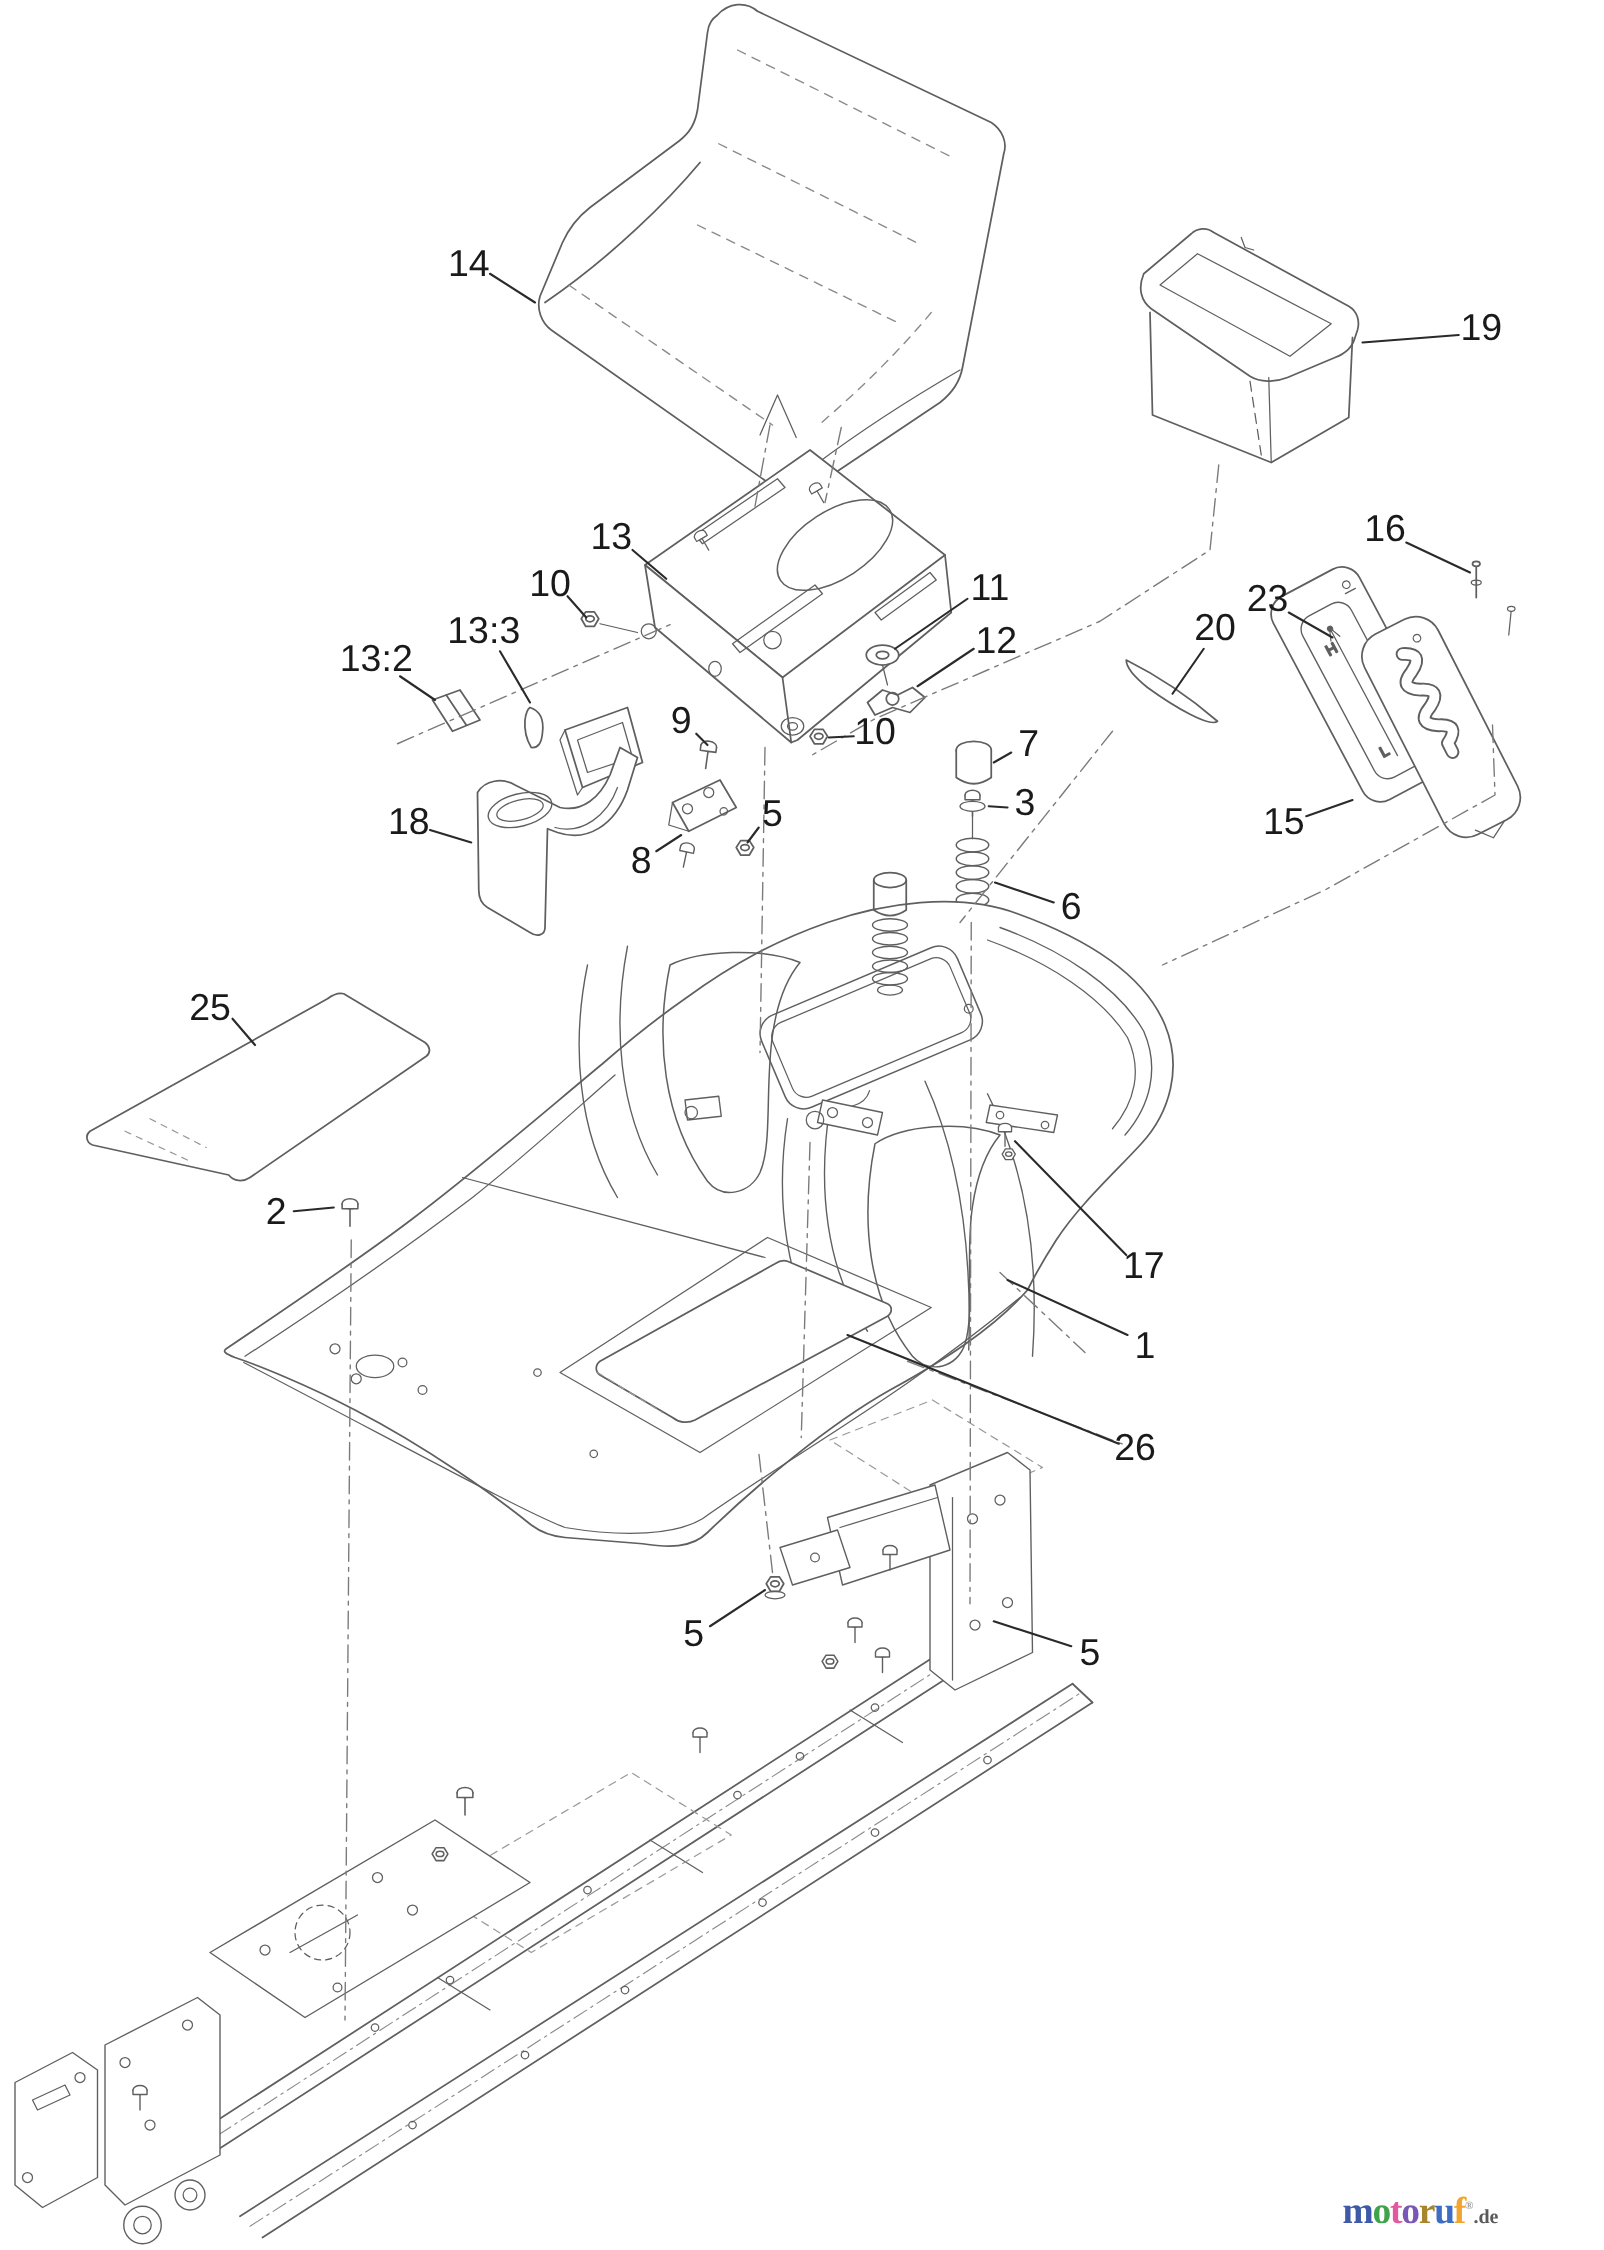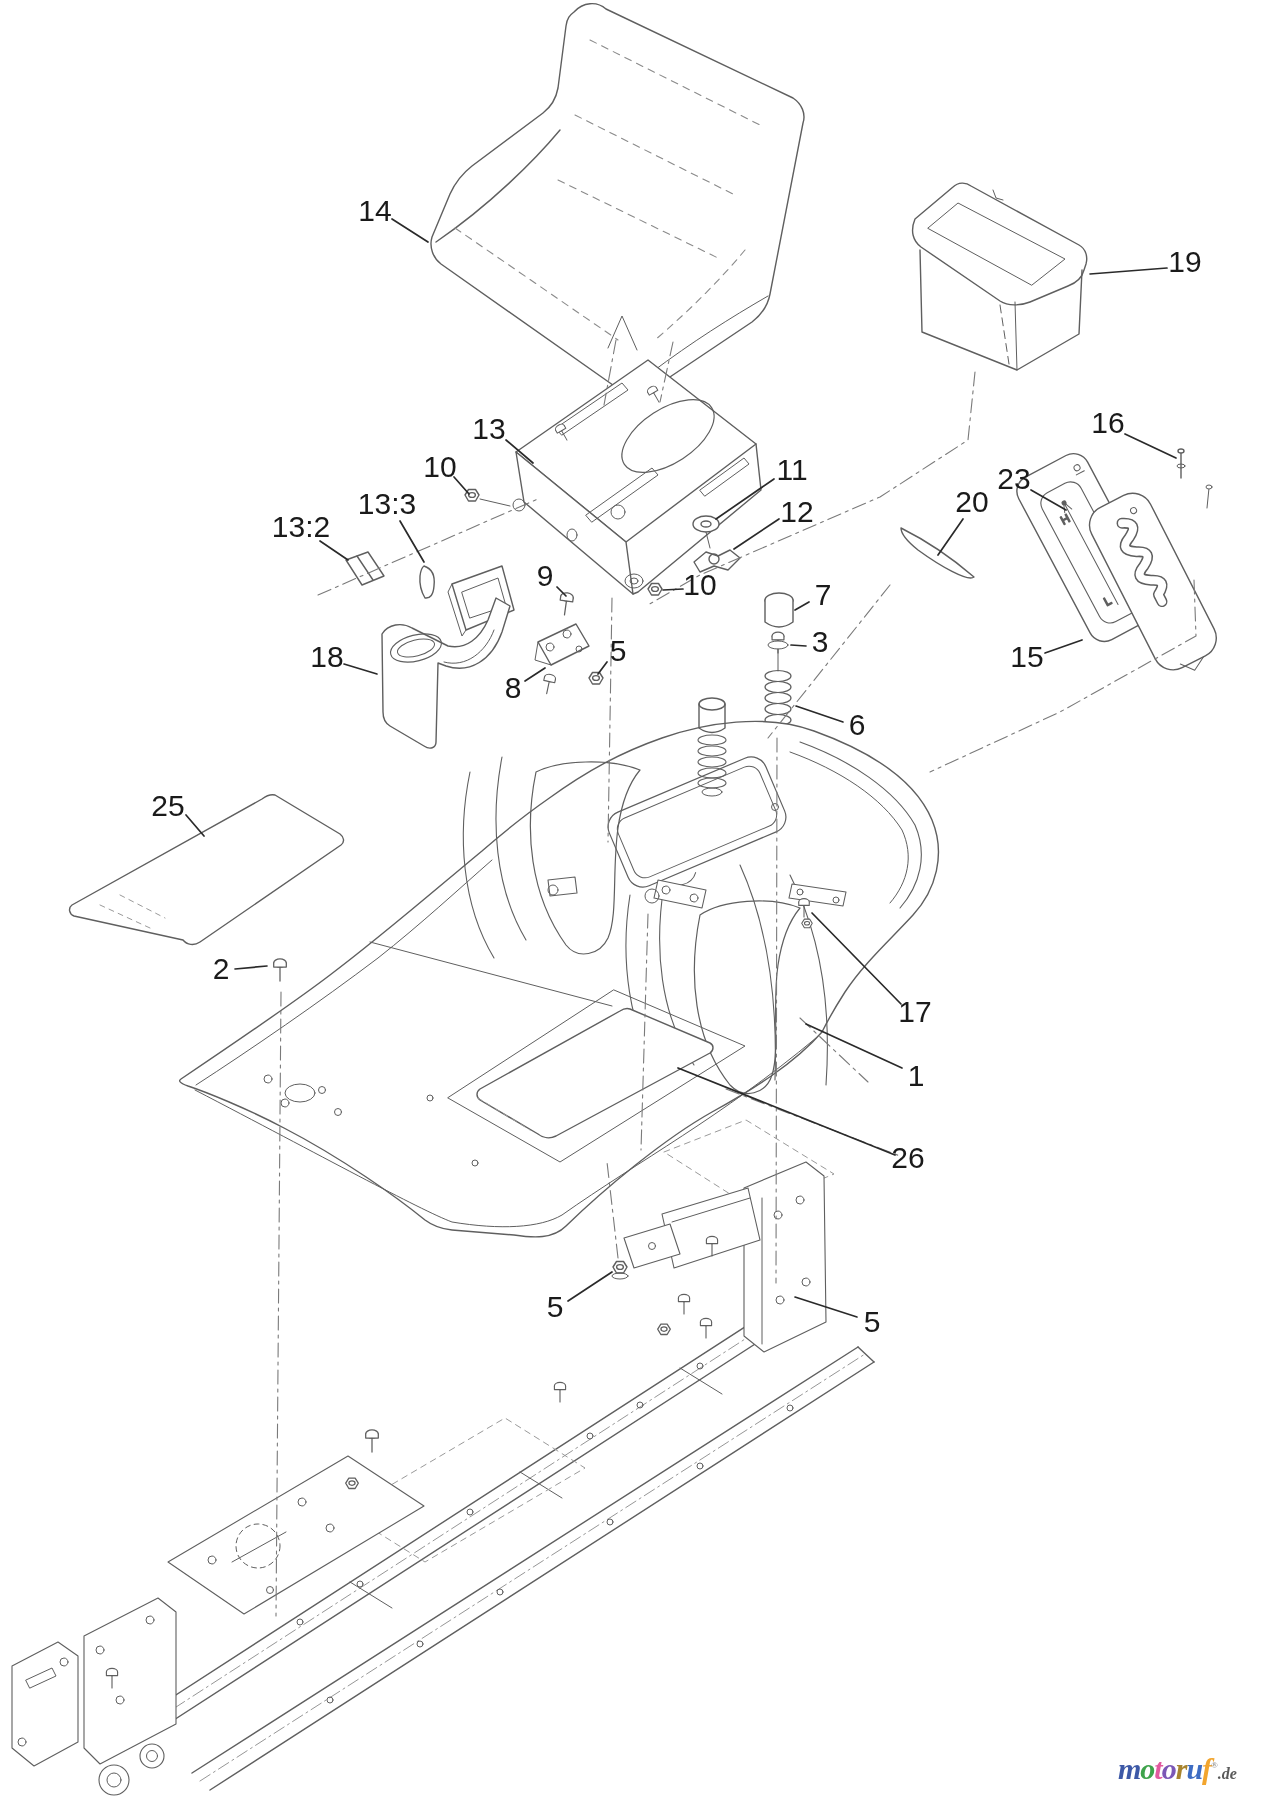--- a/index.html
+++ b/index.html
@@ -1,21 +1,21 @@
 <!DOCTYPE html>
 <html><head>
 <meta charset="utf-8">
 <style>
   html,body{margin:0;padding:0;background:#fff;}
   .canvas{position:relative;width:1283px;height:1800px;background:#fff;overflow:hidden;
           font-family:"Liberation Sans",sans-serif;}
   svg text.callout{font-family:"Liberation Sans",sans-serif;font-size:30px;fill:#1a1a1a;}
   svg text.decal{font-family:"Liberation Sans",sans-serif;fill:#4a4a4a;}
-  .logo{position:absolute;left:1118px;top:1752px;white-space:nowrap;
-        font-family:"Liberation Serif",serif;font-weight:700;font-size:30px;letter-spacing:-1px;font-style:italic;}
+  .logo{position:absolute;left:1074px;top:1752px;white-space:nowrap;
+        font-family:"Liberation Serif",serif;font-weight:700;font-size:30px;letter-spacing:-1px;}
   .logo .mark{font-size:9px;color:#999;vertical-align:super;letter-spacing:0;}
   .logo .suffix{font-size:16px;font-weight:700;letter-spacing:0;}
 </style>
 </head>
 <body>
 
 <div class="canvas">
 
 <svg width="1283" height="1800" viewBox="0 0 1283 1800" style="position:absolute;left:0;top:0;stroke:#5f5f5f;stroke-width:1.4;fill:none;stroke-linejoin:round;stroke-linecap:round;">
 

